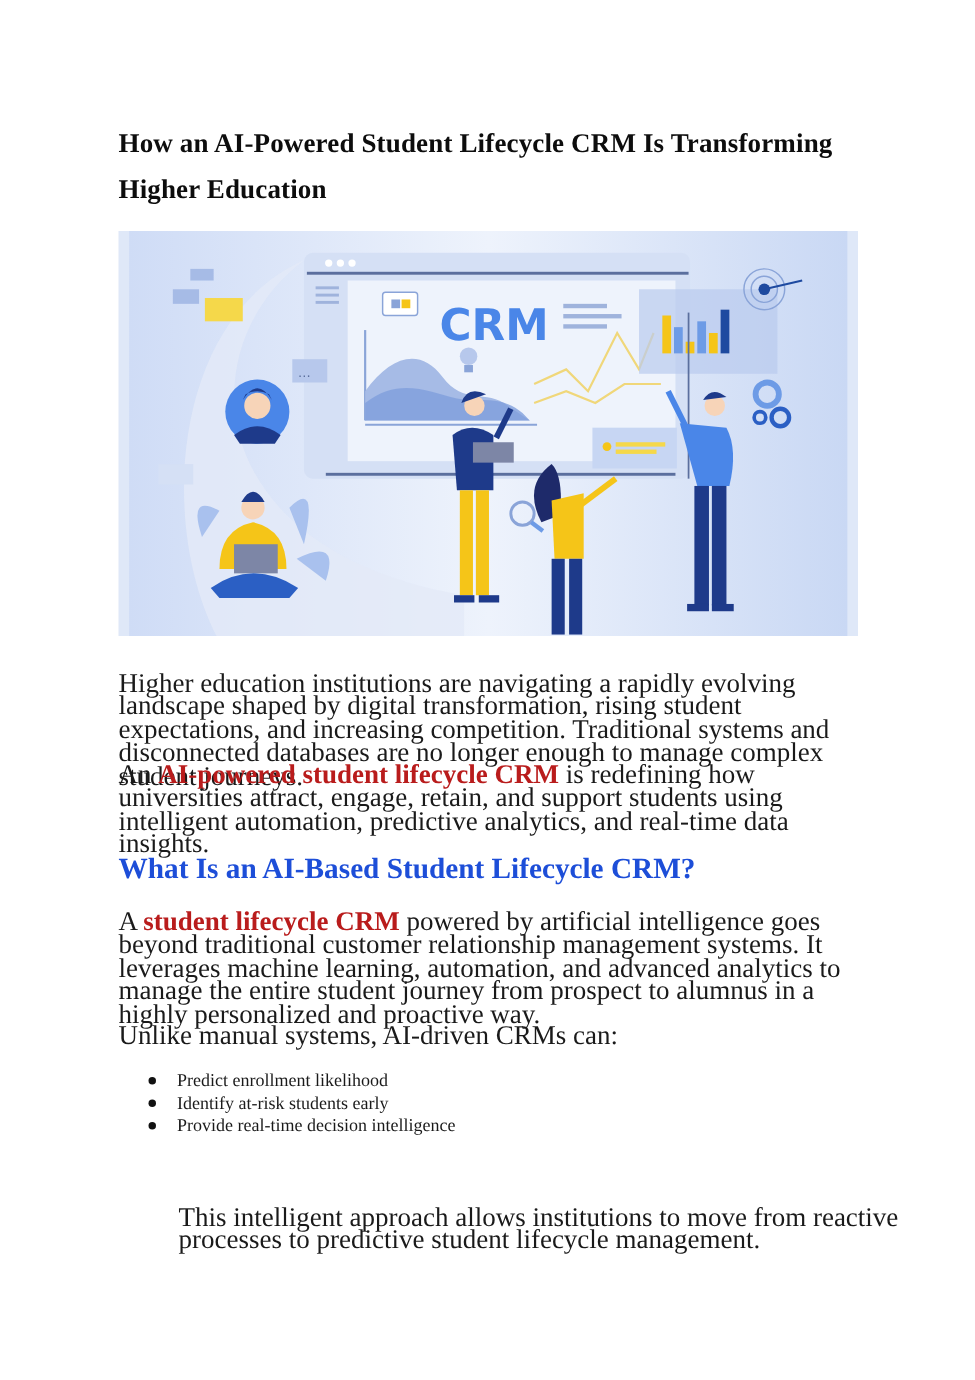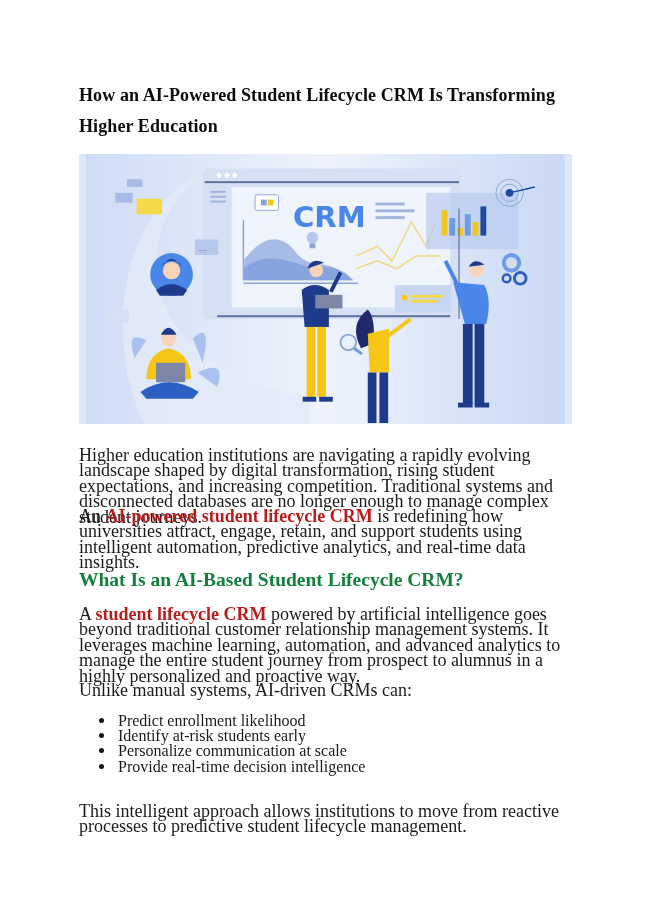--- a/index.html
+++ b/index.html
@@ -23,35 +23,35 @@
     .para {
       position: absolute; left: 0; width: 500px;
       font-size: 18px; line-height: 15.4px; color: #1a1a1a;
     }
     .para b { font-weight: bold; color: #b91c1c; }
 
     #p1 { top: 448px; }
     #p2 { top: 509px; }
     h2.section {
       position: absolute; left: 0; top: 568px; width: 500px;
-      font-weight: bold; font-size: 19.5px; line-height: 24px; color: #15803d;
+      font-weight: bold; font-size: 19.5px; line-height: 24px; color: #1d4ed8;
     }
     #p3 { top: 607px; }
     #p4 { top: 683px; }
 
     ul.bullets { position: absolute; left: 0; top: 713px; width: 500px; list-style: none; }
     ul.bullets li {
       position: relative; padding-left: 39px;
-      font-size: 16px; line-height: 15.2px; color: #1a1a1a;
+      font-size: 12px; line-height: 15.2px; color: #1a1a1a;
     }
     ul.bullets li .dot {
       position: absolute; left: 20px; top: 5px; width: 5px; height: 5px;
       border-radius: 50%; background: #111;
     }
-    #p5 { top: 804px; }
+    #p5 { top: 804px; margin-left: 40px; }
   </style>
 </head>
 <body>
 
 <div class="page">
 
   <h1 class="title">How an AI-Powered Student Lifecycle CRM Is Transforming Higher Education</h1>
 
   <div class="hero">
     <svg viewBox="0 0 493 278" xmlns="http://www.w3.org/2000/svg">
@@ -176,18 +176,17 @@
 
   <h2 class="section">What Is an AI-Based Student Lifecycle CRM?</h2>
 
   <p class="para" id="p3"><span>A </span><b>student lifecycle CRM</b><span> powered by artificial intelligence goes beyond traditional customer relationship management systems. It leverages machine learning, automation, and advanced analytics to manage the entire student journey from prospect to alumnus in a highly personalized and proactive way.</span></p>
 
   <p class="para" id="p4">Unlike manual systems, AI-driven CRMs can:</p>
 
   <ul class="bullets">
     <li><span class="dot"></span><span>Predict enrollment likelihood</span></li>
     <li><span class="dot"></span><span>Identify at-risk students early</span></li>
-    <li><span class="dot"></span><span>Personalize communication at scale</span></li>
     <li><span class="dot"></span><span>Provide real-time decision intelligence</span></li>
   </ul>
 
   <p class="para" id="p5">This intelligent approach allows institutions to move from reactive processes to predictive student lifecycle management.</p>
 </div>
 
 </body></html>

